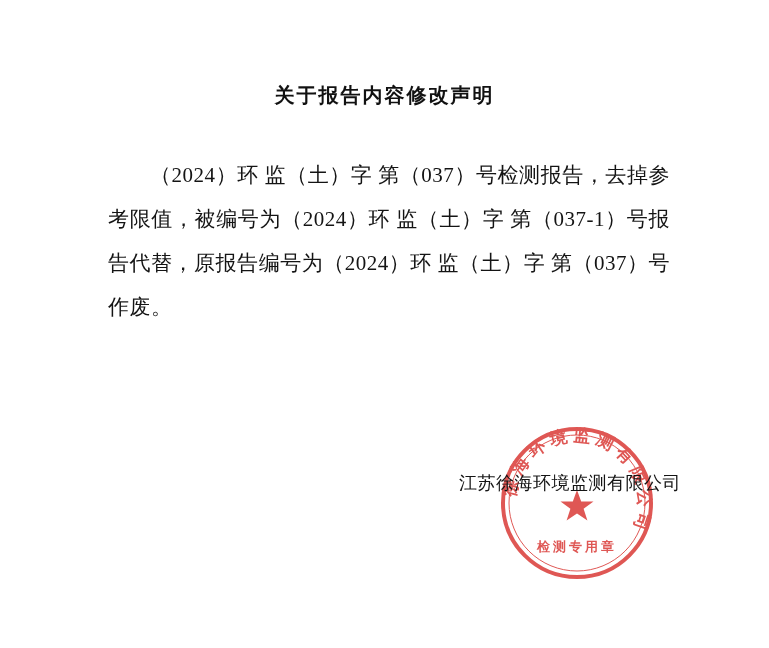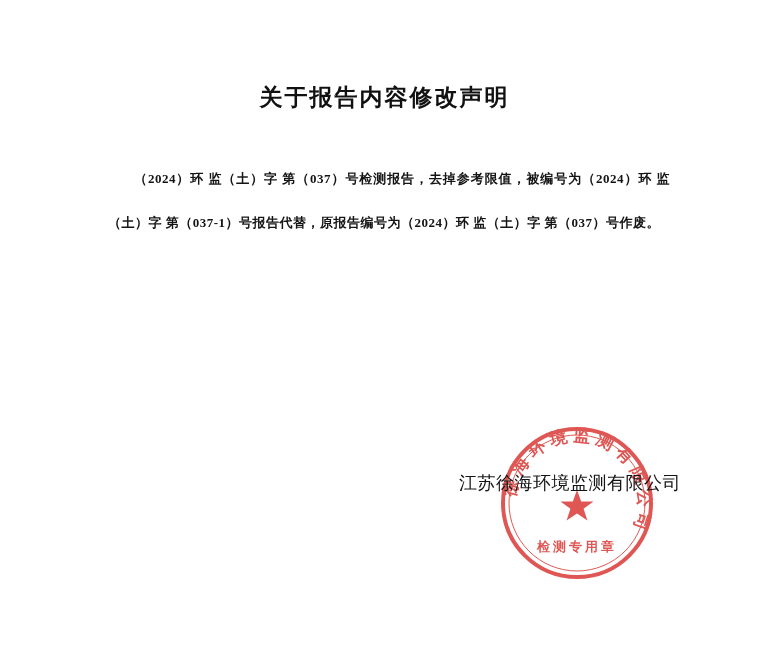--- a/index.html
+++ b/index.html
@@ -17,40 +17,39 @@
   .page {
     position: relative;
     width: 769px;
     height: 648px;
     box-sizing: border-box;
   }
   .doc-title {
     margin: 0;
     padding-top: 82px;
     text-align: center;
-    font-size: 23px;
+    font-size: 20px;
     font-weight: bold;
     letter-spacing: 2px;
     font-family: "Liberation Sans", "DejaVu Sans", sans-serif;
     color: #111111;
   }
   .body-block {
     margin-top: 44px;
     padding: 0 92px 0 108px;
   }
   .para {
     margin: 0 7px 0 0;
-    font-size: 13px;
+    font-size: 21px;
     line-height: 44px;
     text-align: justify;
     text-justify: inter-ideograph;
     text-indent: 2em;
     letter-spacing: 0.5px;
     color: #141414;
-    font-weight: bold;
   }
   .para + .para {
     margin-top: 2px;
   }
   .sign-block {
     position: absolute;
     right: 88px;
     top: 462px;
     width: 330px;
     text-align: right;

